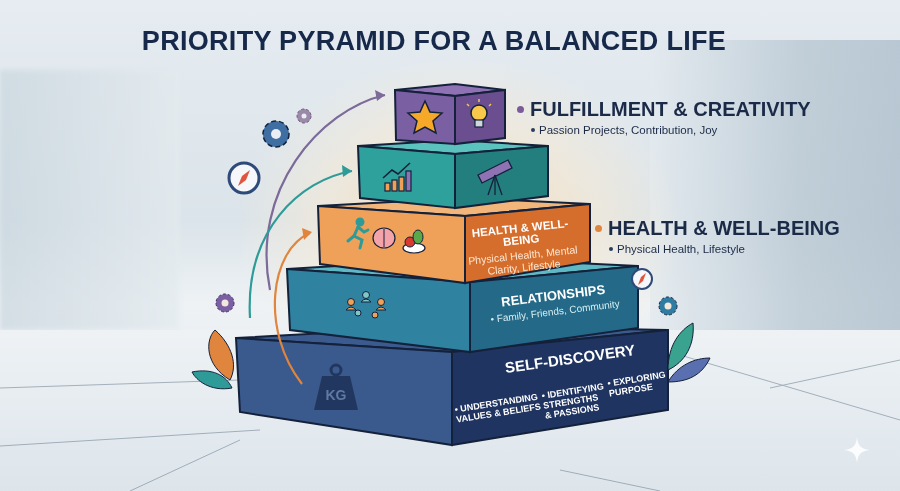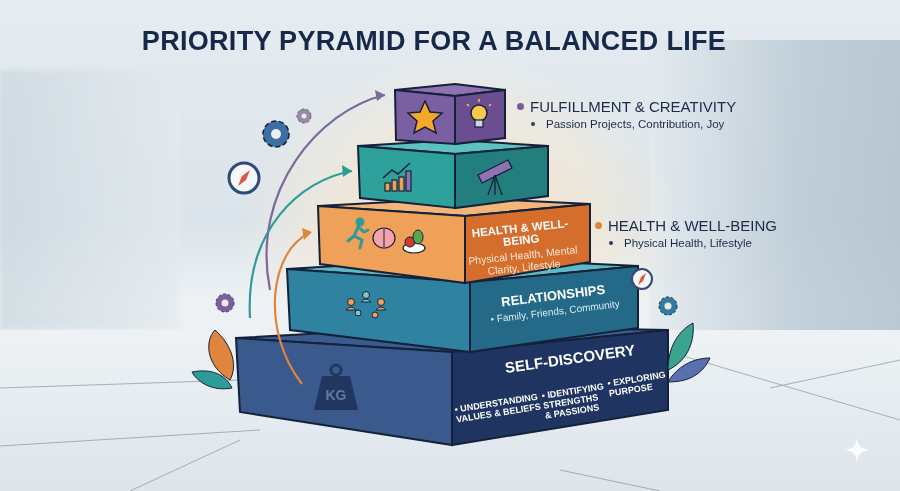--- a/index.html
+++ b/index.html
@@ -11,23 +11,23 @@
   .bg-right{position:absolute;right:0;top:40px;width:250px;height:300px;
     background:linear-gradient(90deg,#e3eaef 0%,#b9c8d3 60%,#aebfcc 100%);opacity:.8}
   .floor{position:absolute;left:0;top:330px;width:900px;height:161px;
     background:linear-gradient(180deg,#eef2f5 0%,#dde5eb 100%)}
   .glow{position:absolute;left:240px;top:60px;width:440px;height:340px;border-radius:50%;
     background:radial-gradient(ellipse at center,rgba(255,220,170,.75) 0%,rgba(255,235,205,.45) 45%,rgba(255,255,255,0) 72%)}
   .title{position:absolute;left:0;top:26px;width:868px;text-align:center;font-weight:bold;
     font-size:27px;color:#16294a;letter-spacing:.3px}
   svg.scene{position:absolute;left:0;top:0}
   .lbl{position:absolute;color:#1b2a47}
-  .lbl .h{font-weight:normal;font-size:15px;display:flex;align-items:center;gap:6px}
+  .lbl .h{font-weight:bold;font-size:20px;display:flex;align-items:center;gap:6px}
   .lbl .h .dot{width:7px;height:7px;border-radius:50%;display:inline-block}
-  .lbl .s{font-size:11.5px;margin-left:14px;margin-top:3px;display:flex;align-items:center;gap:11px}
+  .lbl .s{font-size:11.5px;margin-left:14px;margin-top:3px;display:flex;align-items:center;gap:4px}
   .lbl .s .b{width:4px;height:4px;border-radius:50%;background:#2b3d5c;display:inline-block}
   .face-text{position:absolute;color:#fff;text-align:center;transform-origin:center}
   .sd-col{position:absolute;color:#fff;font-size:9px;font-weight:bold;line-height:10px;text-align:left}
   .sparkle{position:absolute;right:30px;bottom:28px;width:26px;height:26px}
 </style>
 </head>
 <body>
 
 <div class="bg-left"></div>
 <div class="bg-right"></div>

